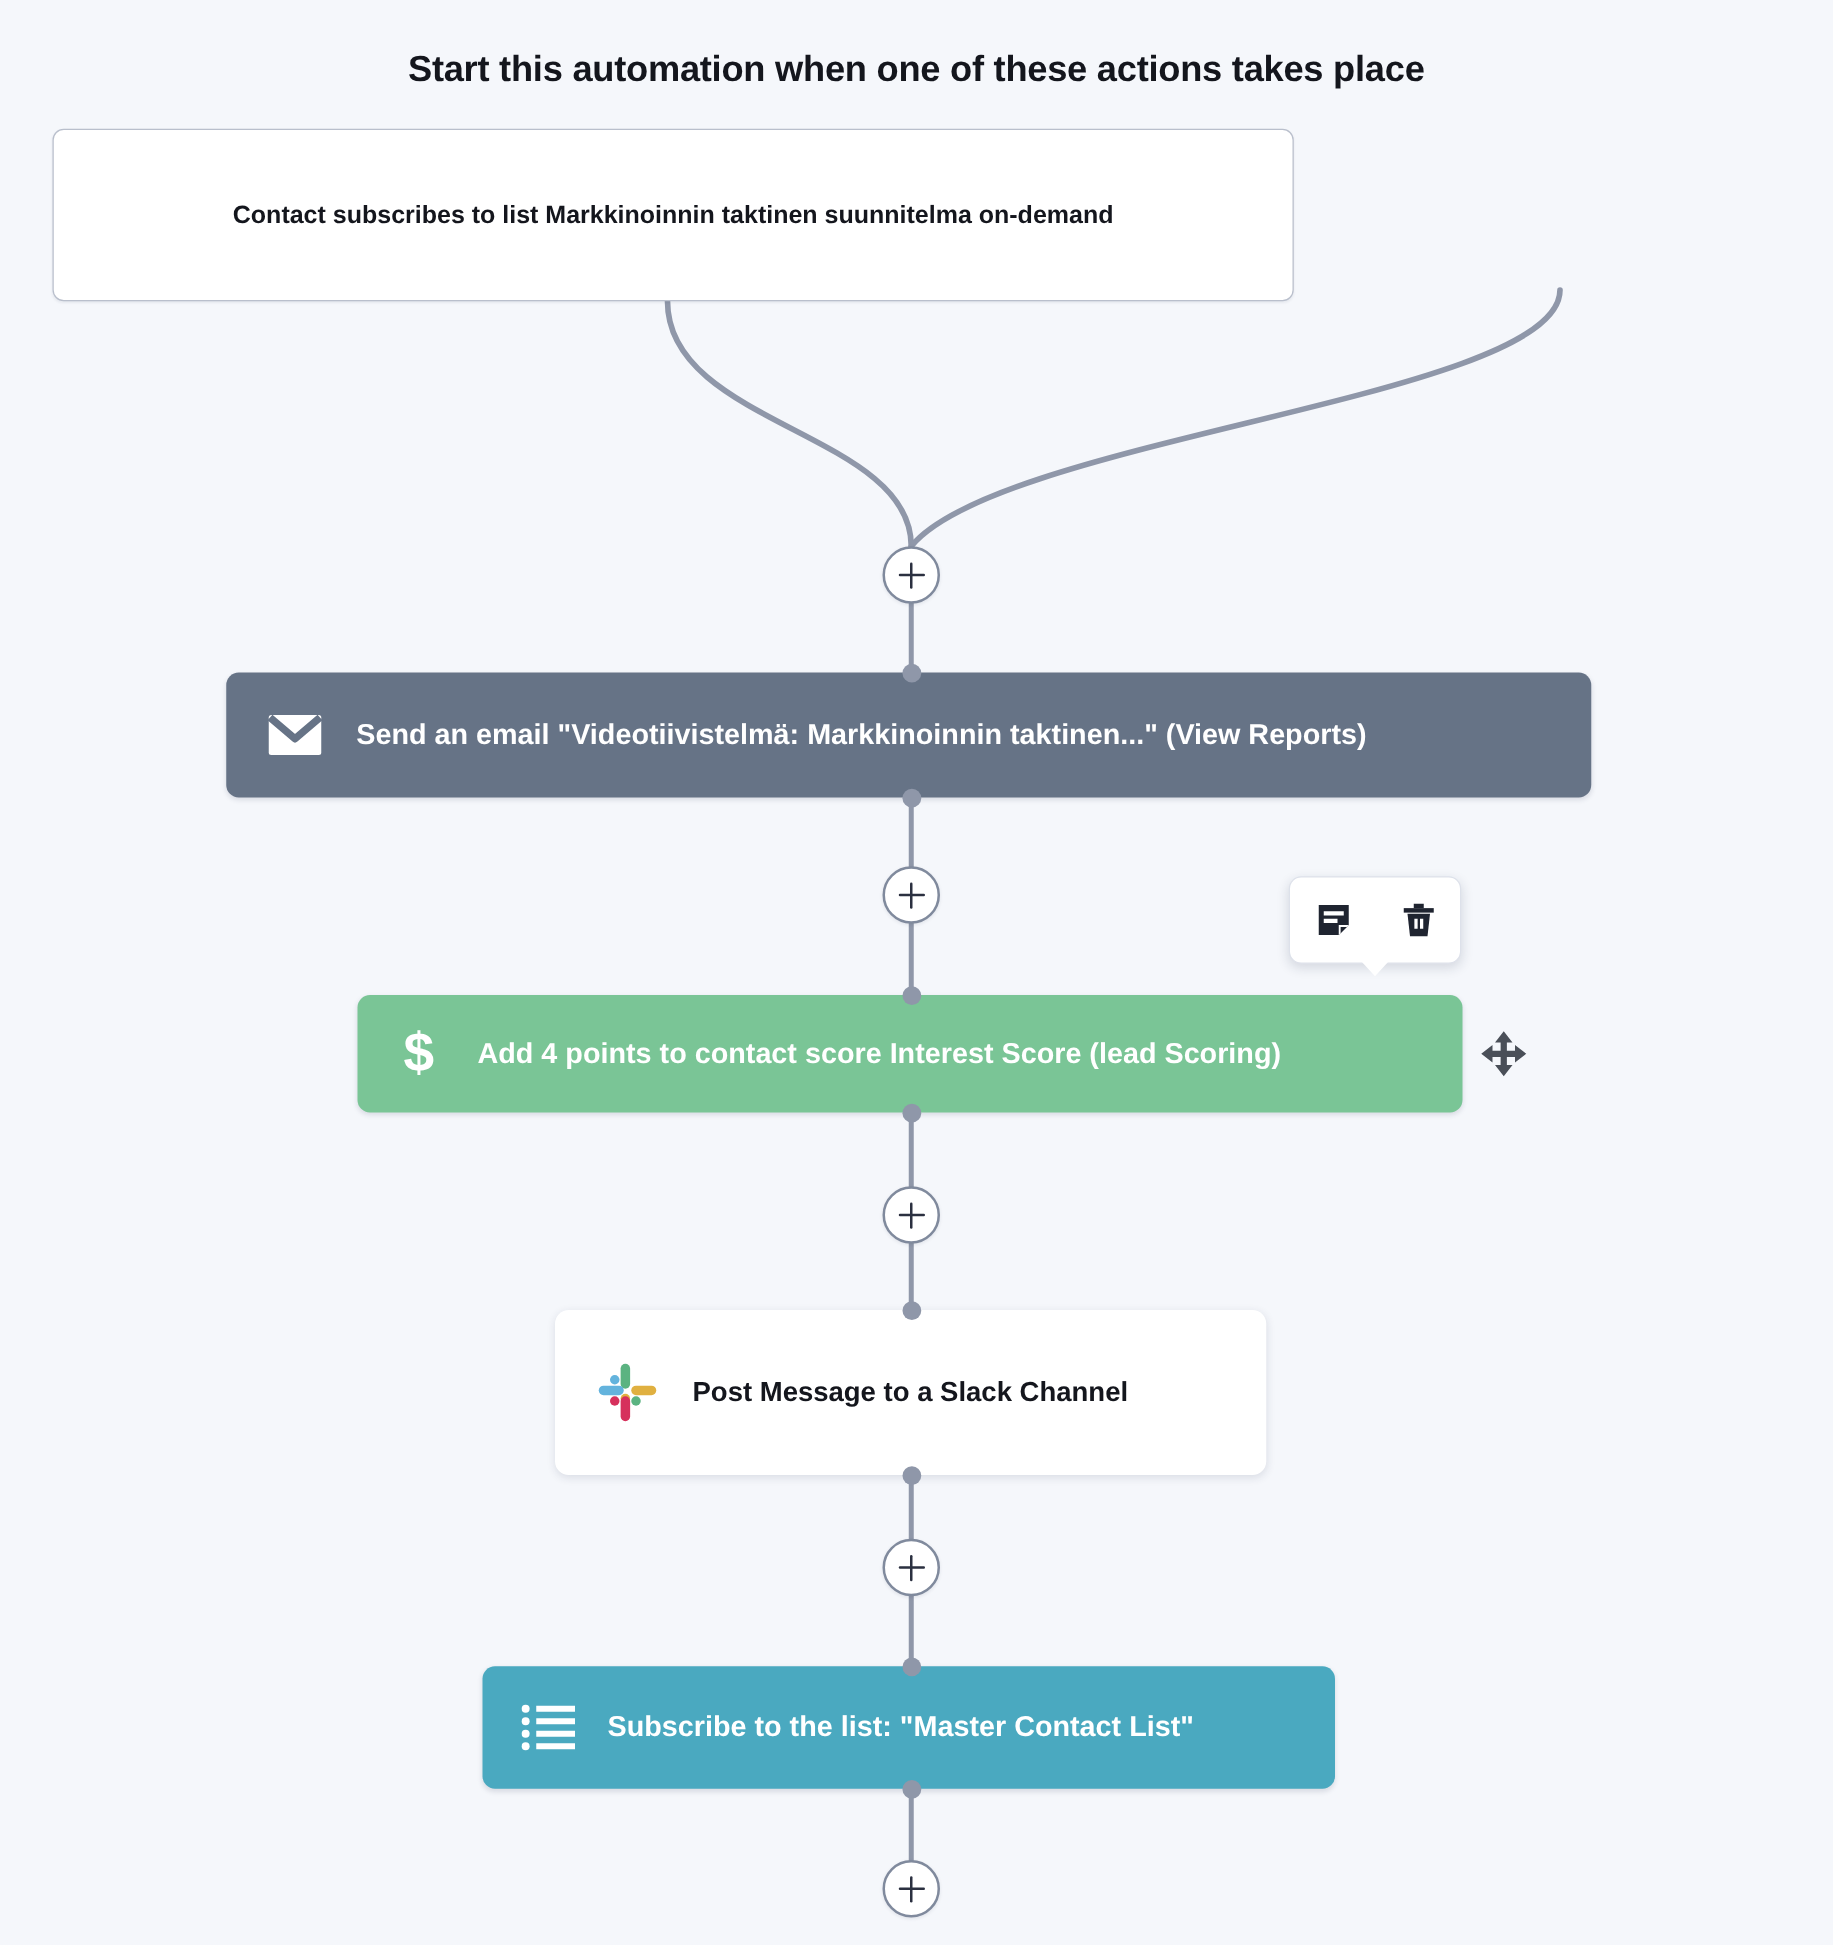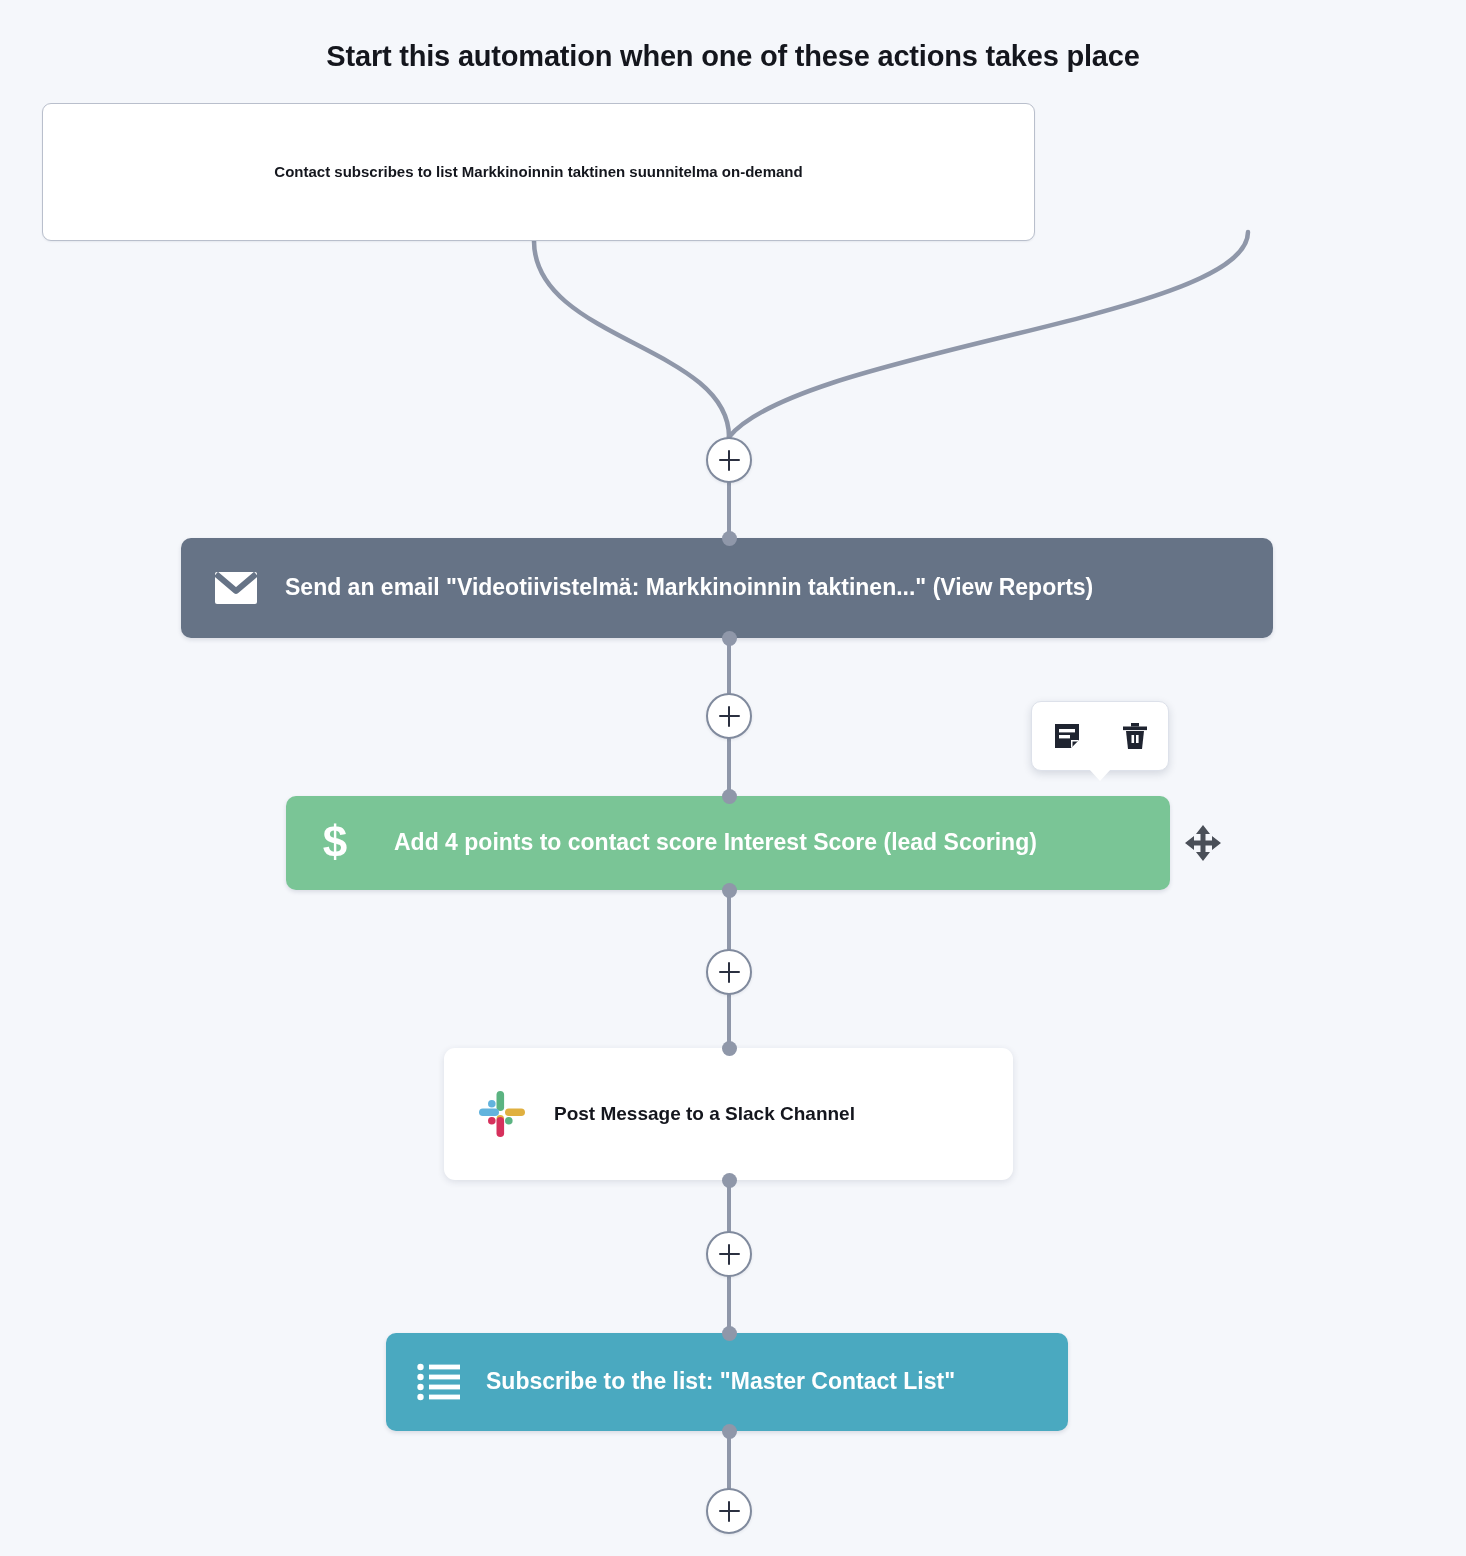--- a/index.html
+++ b/index.html
@@ -22,21 +22,21 @@
   }
 
   
   .trigger-card {
     position: absolute;
     background: #ffffff;
     border: 1.5px solid #b9bfcc;
     border-radius: 9px;
     display: flex; align-items: center; justify-content: center;
     text-align: center;
-    font-size: 15px; font-weight: bold; color: #14161d;
+    font-size: 20px; font-weight: bold; color: #14161d;
     line-height: 1.35;
     padding: 10px 26px;
     box-shadow: 0 1px 2px rgba(30,40,70,.07);
   }
   #trigger-main { left: 42px; top: 103px; width: 993px; height: 138px; }
   #trigger-add {
     left: 1073px; top: 114px; width: 349px; height: 118px;
     border: 3px dashed #8e97a8; background: #fbfcfe;
     border-radius: 12px;
   }
@@ -61,30 +61,30 @@
     background: #667386;
   }
   #step-email .glyph { width: 54px; margin-left: 28px; }
   #step-email .label { color: #ffffff; margin-left: 22px; }
 
   #step-score {
     left: 286px; top: 796px; width: 884px; height: 94px;
     background: #7ac596;
   }
   #step-score .glyph { width: 46px; margin-left: 26px; }
-  #step-score .label { color: #ffffff; margin-left: 36px; }
+  #step-score .label { color: #ffffff; margin-left: 24px; }
 
   #step-slack {
     left: 444px; top: 1048px; width: 569px; height: 132px;
     background: #ffffff;
     border-radius: 11px;
     box-shadow: 0 2px 7px rgba(30,40,70,.12);
   }
   #step-slack .glyph { width: 52px; margin-left: 32px; }
-  #step-slack .label { color: #14161d; margin-left: 26px; font-size: 19px; }
+  #step-slack .label { color: #14161d; margin-left: 26px; font-size: 22px; }
 
   #step-subscribe {
     left: 386px; top: 1333px; width: 682px; height: 98px;
     background: #4aa9c0;
   }
   #step-subscribe .glyph { width: 50px; margin-left: 28px; }
   #step-subscribe .label { color: #ffffff; margin-left: 22px; }
 
   
   .plus-btn {

